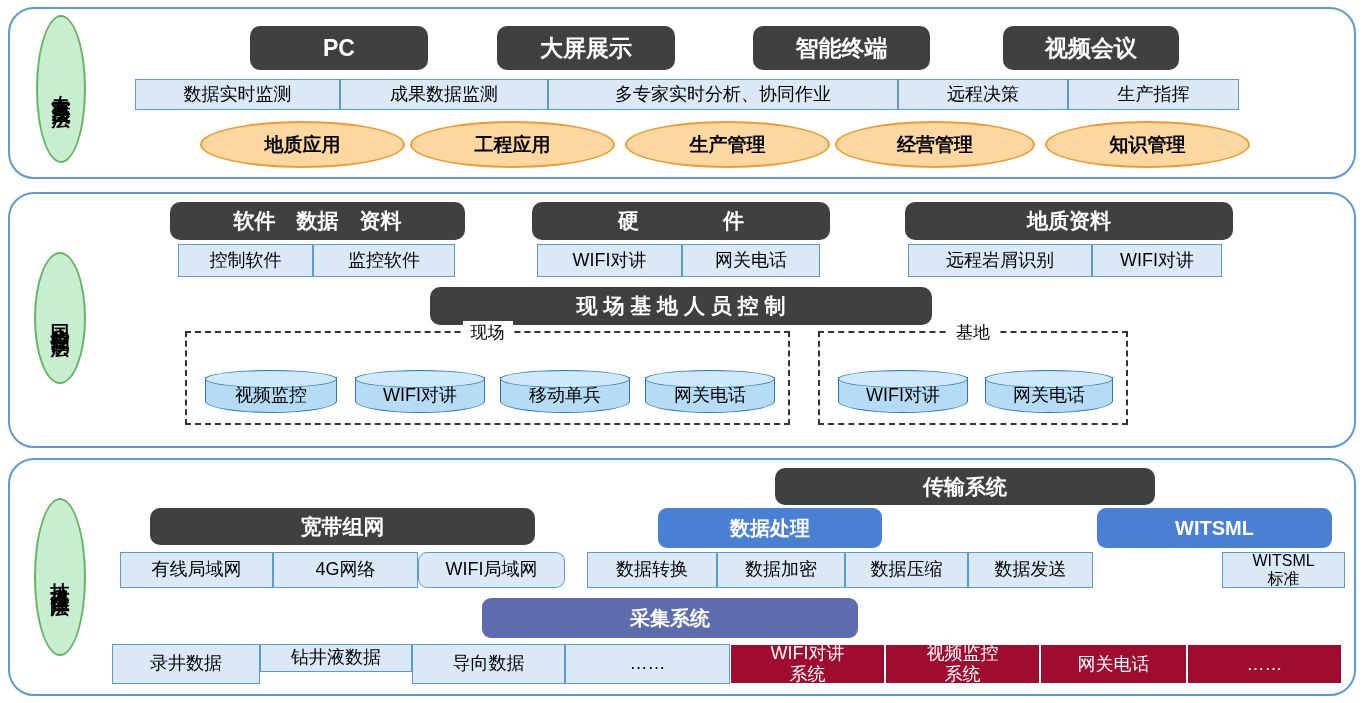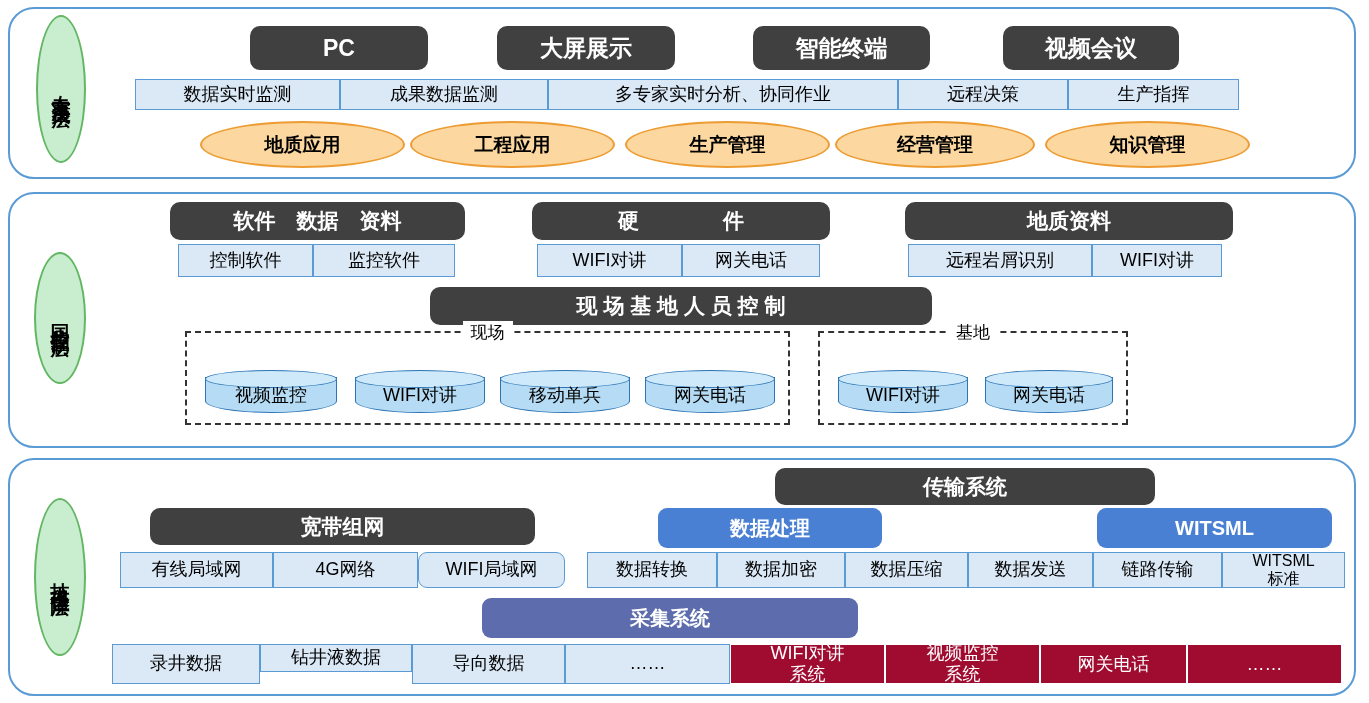--- a/index.html
+++ b/index.html
@@ -128,21 +128,20 @@
   <div class="module" style="left:1097px; top:508px; width:235px; height:40px;">WITSML</div>
 
   <div class="cell" style="left:120px; top:552px; width:153px; height:36px;">有线局域网</div>
   <div class="cell" style="left:273px; top:552px; width:145px; height:36px;">4G网络</div>
   <div class="cell" style="left:418px; top:552px; width:147px; height:36px;border-radius:9px;">WIFI局域网</div>
 
   <div class="cell" style="left:587px; top:552px; width:130px; height:36px;">数据转换</div>
   <div class="cell" style="left:717px; top:552px; width:128px; height:36px;">数据加密</div>
   <div class="cell" style="left:845px; top:552px; width:123px; height:36px;">数据压缩</div>
   <div class="cell" style="left:968px; top:552px; width:125px; height:36px;">数据发送</div>
-  <div class="cell" style="left:1093px; top:552px; width:129px; height:36px;">链路传输</div>
   <div class="cell small" style="left:1222px; top:552px; width:123px; height:36px;">WITSML
 标准</div>
 
   <div class="collection" style="left:482px; top:598px; width:376px; height:40px;">采集系统</div>
 
   <div class="cell" style="left:112px; top:644px; width:148px; height:40px;">录井数据</div>
   <div class="cell" style="left:260px; top:644px; width:152px; height:28px;">钻井液数据</div>
   <div class="cell" style="left:412px; top:644px; width:153px; height:40px;">导向数据</div>
   <div class="cell" style="left:565px; top:644px; width:165px; height:40px;">……</div>
 

